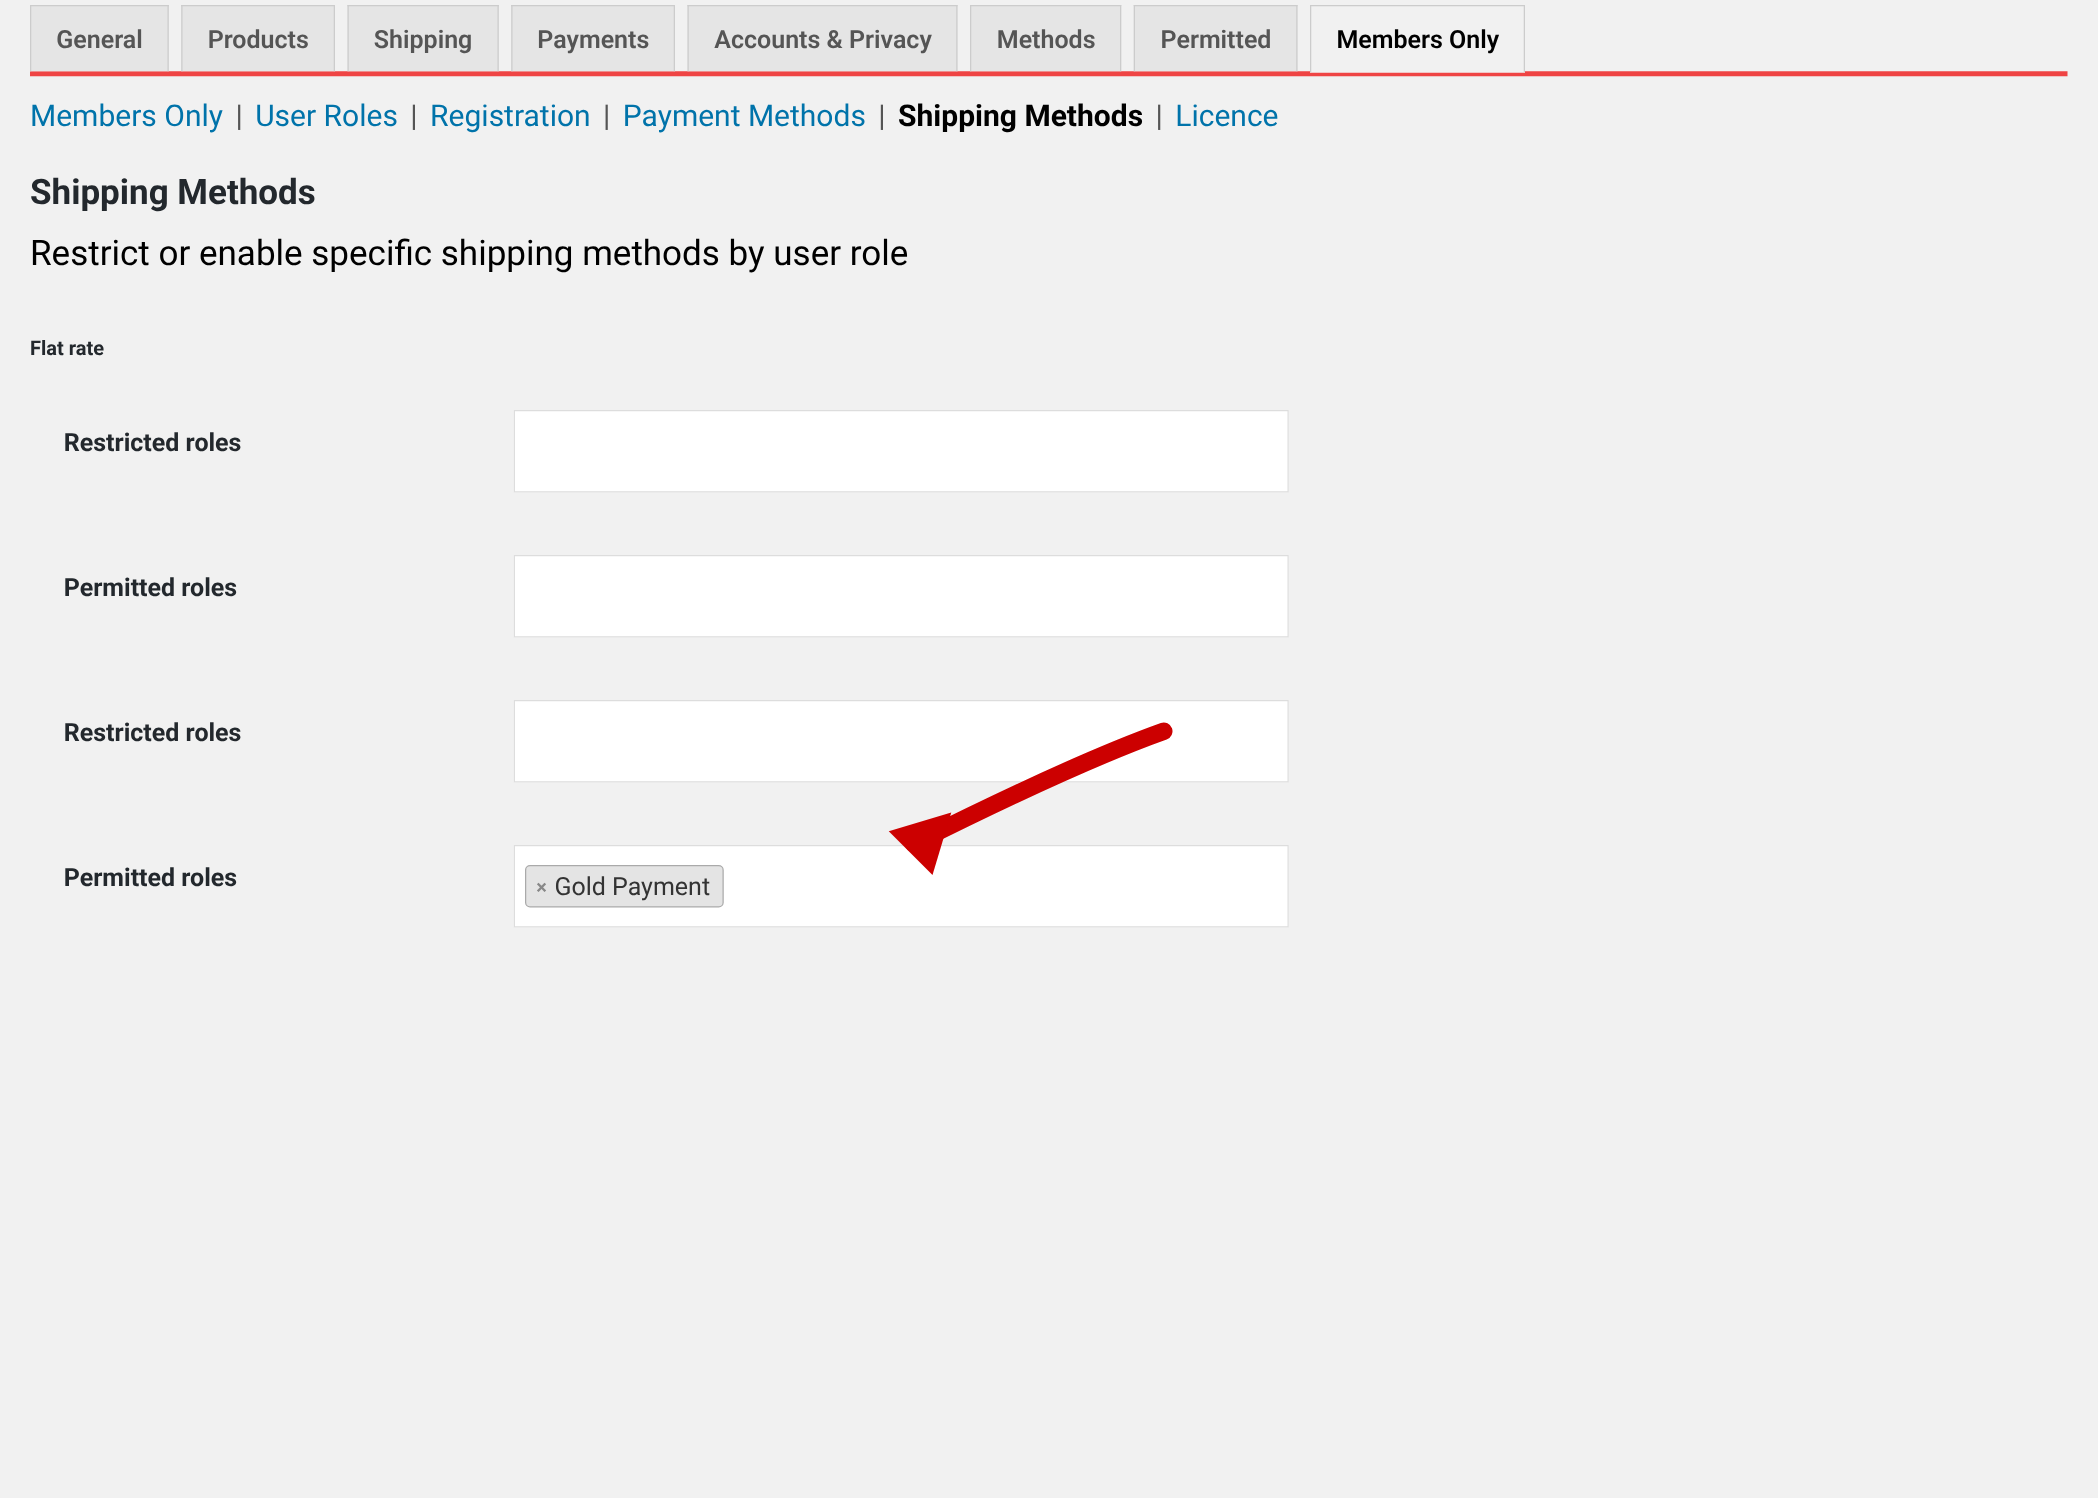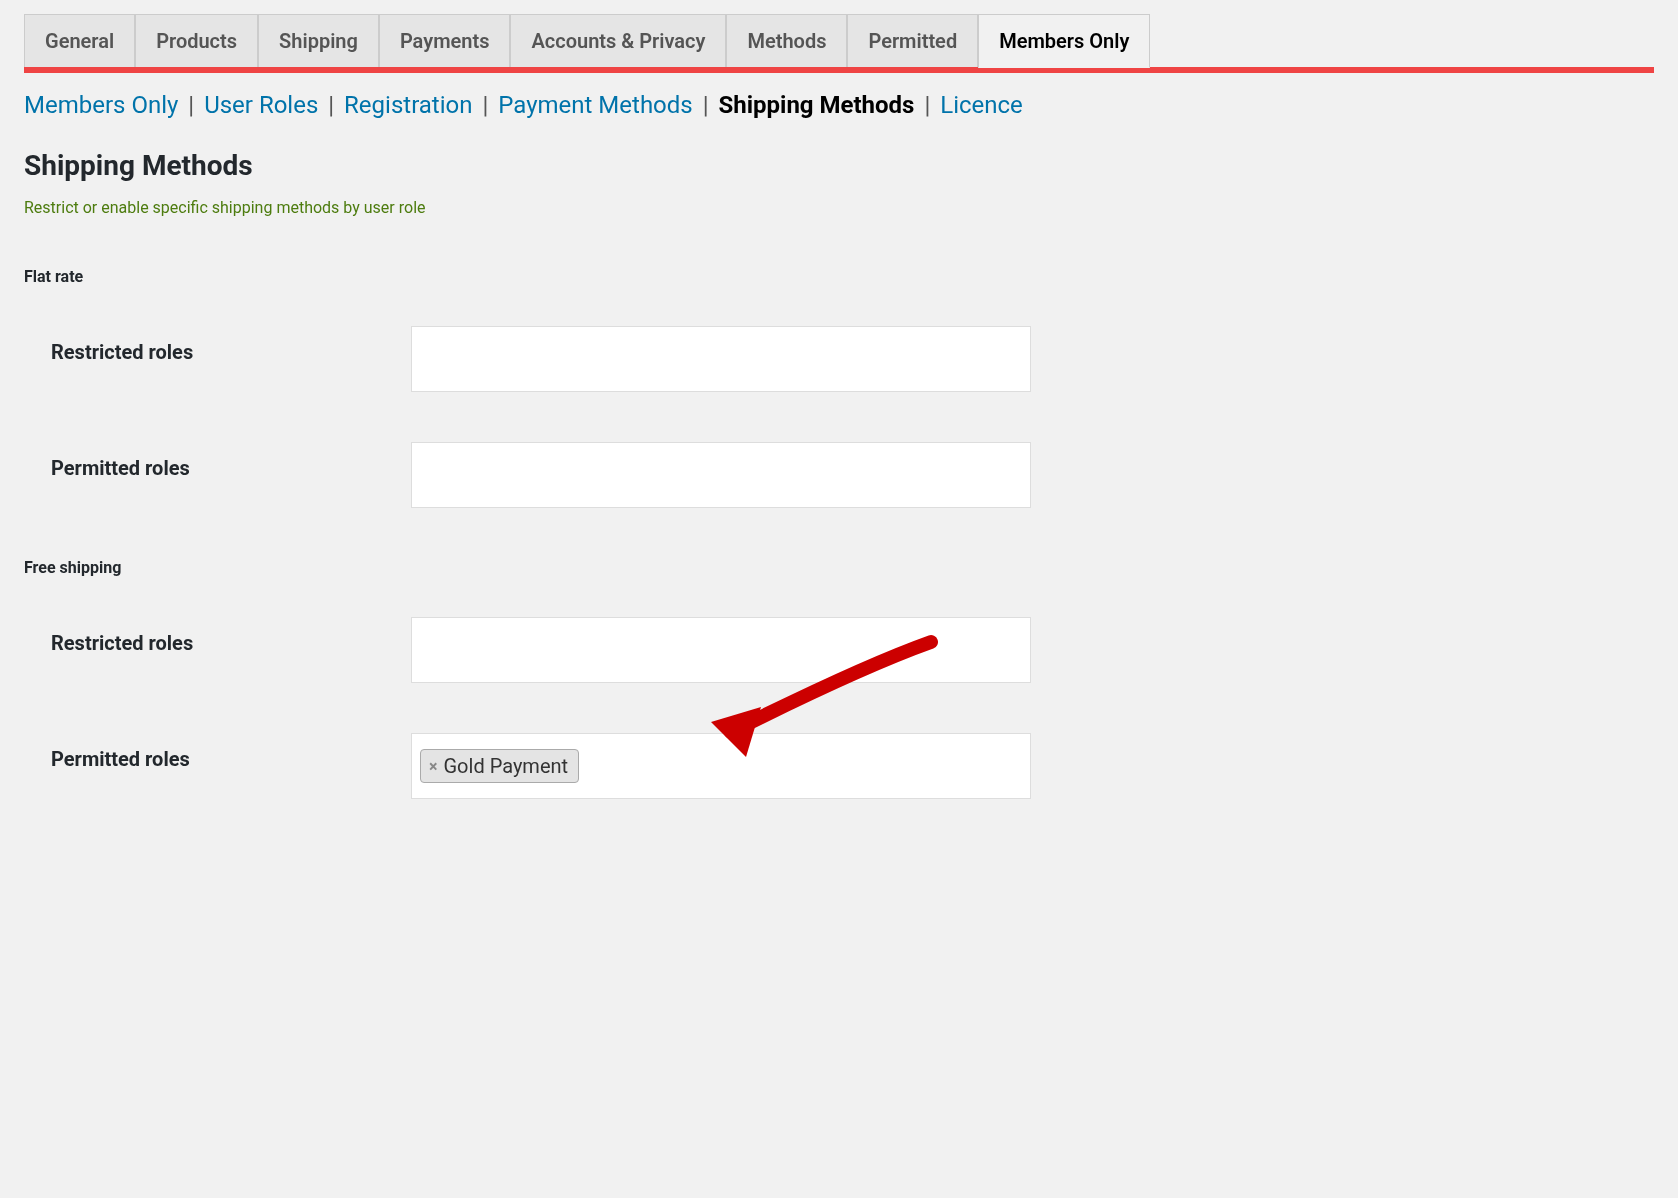--- a/index.html
+++ b/index.html
@@ -8,23 +8,23 @@
       background: #f1f1f1;
       color: #23282d;
       font-size: 16px;
       width: 1678px;
     }
     .wrap { padding: 0 24px 40px 24px; }
     
     
     .nav-tab-wrapper {
       display: flex;
-      gap: 0;
-      border-bottom: 6px solid #ef4444;
-      padding-top: 14px;
+      gap: 10px;
+      border-bottom: 4px solid #ef4444;
+      padding-top: 4px;
       margin-bottom: 18px;
     }
     .nav-tab {
       display: inline-block;
       background: #e5e5e5;
       border: 1px solid #ccc;
       border-bottom: none;
       color: #555;
       font-size: 20px;
       font-weight: 600;
@@ -55,22 +55,22 @@
     }
     .subnav .sep { color: #555; margin: 0 4px; }
     
     h2.section-title {
       font-size: 28px;
       font-weight: 700;
       color: #23282d;
       margin-bottom: 16px;
     }
     p.section-desc {
-      font-size: 16px;
-      color: #4d7c0f;
+      font-size: 28px;
+      color: #000000;
       margin-bottom: 50px;
     }
     h3.method-title {
       font-size: 16px;
       font-weight: 700;
       color: #23282d;
       margin-bottom: 40px;
       margin-top: 30px;
     }
     
@@ -161,21 +161,20 @@
   <div class="form-row">
     <label>Restricted roles</label>
     <div class="select2"></div>
   </div>
 
   <div class="form-row">
     <label>Permitted roles</label>
     <div class="select2"></div>
   </div>
 
-  <h3 class="method-title">Free shipping</h3>
 
   <div class="form-row" style="position:relative;">
     <label>Restricted roles</label>
     <div class="select2"></div>
     <svg class="arrow-annotation" width="260" height="140" viewBox="0 0 260 140" style="left:640px; top:10px;">
       <defs>
         <marker id="arrowhead" markerWidth="10" markerHeight="10" refX="2" refY="5" orient="auto">
           <polygon points="0 0, 10 5, 0 10, 3 5" fill="#c00" transform="scale(-1,1) translate(-10,0)"></polygon>
         </marker>
       </defs>

